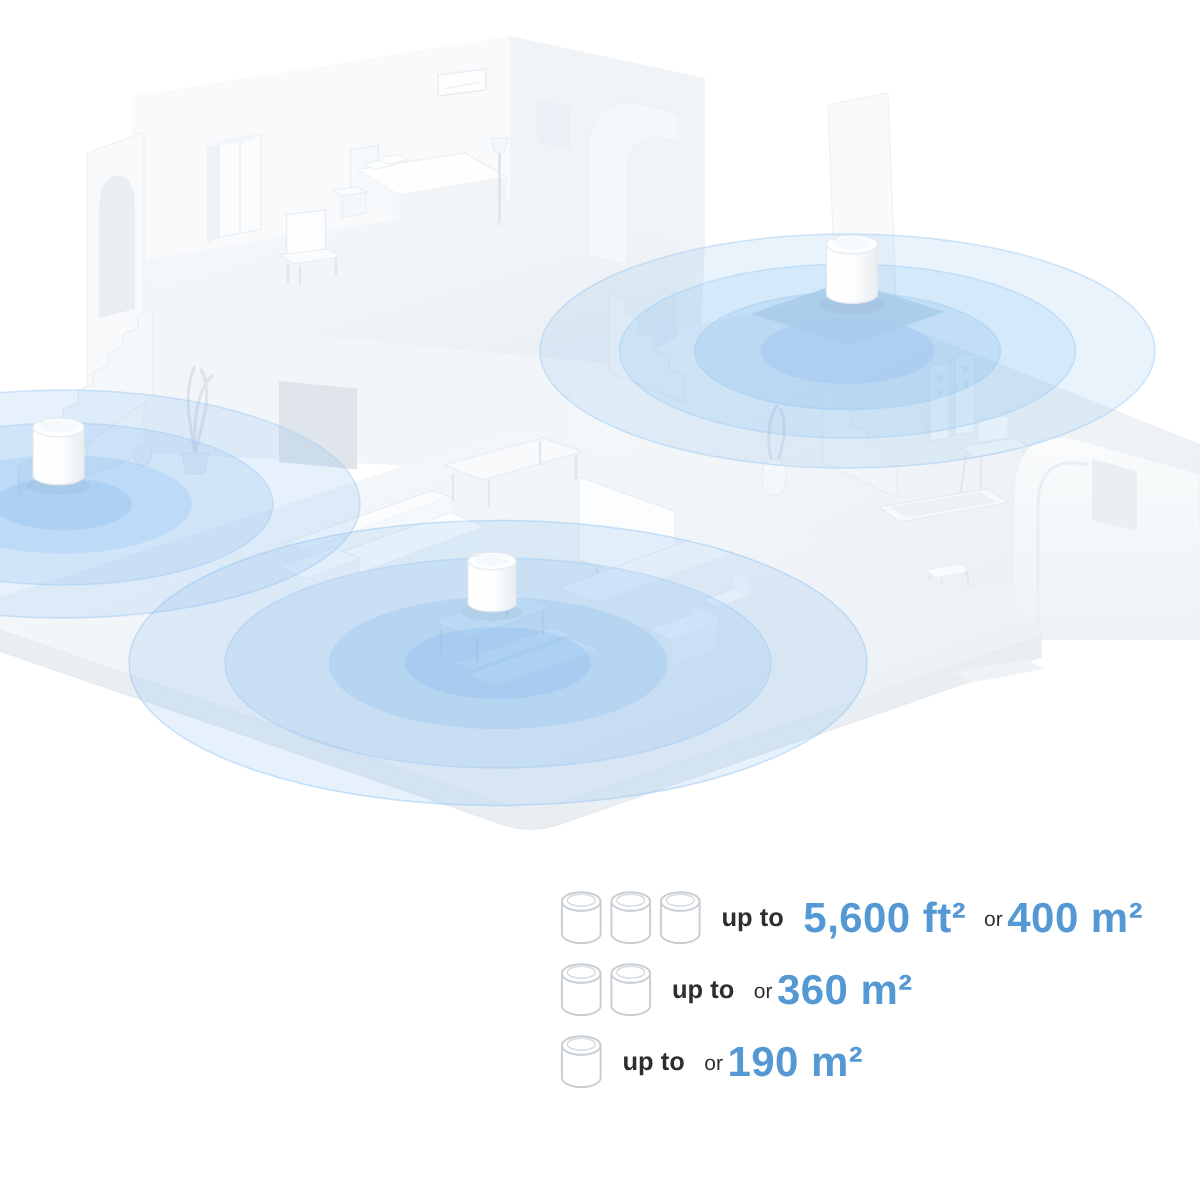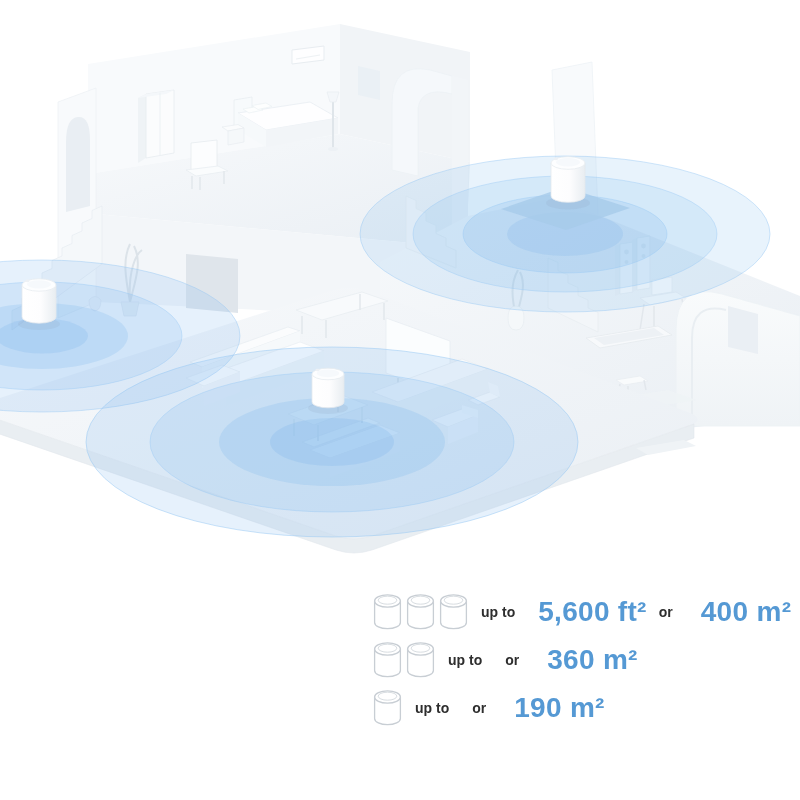--- a/index.html
+++ b/index.html
@@ -4,23 +4,23 @@
 <title>Mesh WiFi Coverage</title>
 <style>
   html,body{margin:0;padding:0;background:#ffffff;}
   .stage{position:relative;width:800px;height:800px;background:#ffffff;overflow:hidden;
          font-family:"Liberation Sans", sans-serif;}
   .illustration{position:absolute;left:0;top:0;width:800px;height:575px;}
   .specs{position:absolute;left:373px;top:590px;}
   .spec-row{display:flex;align-items:center;height:43px;margin-bottom:5px;white-space:nowrap;}
   .units{display:flex;align-items:flex-end;gap:4px;margin-right:13px;}
   .units svg{display:block;}
-  .prefix{font-size:14px;font-weight:700;color:#2e2e2e;margin-right:23px;}
+  .prefix{font-size:17px;font-weight:700;color:#2e2e2e;margin-right:13px;}
   .imperial{font-size:28px;font-weight:700;color:#5599d4;letter-spacing:.3px;margin-right:12px;}
-  .conj{font-size:14px;font-weight:700;color:#2e2e2e;margin-right:28px;}
+  .conj{font-size:14px;font-weight:400;color:#2e2e2e;margin-right:3px;}
   .metric{font-size:28px;font-weight:700;color:#5599d4;letter-spacing:.3px;}
 </style>
 </head>
 <body>
 
 <div class="stage">
 
   <svg class="illustration" viewBox="0 0 800 575">
     <defs>
       <linearGradient id="gFloor" x1="0" y1="0" x2="1" y2="1">

